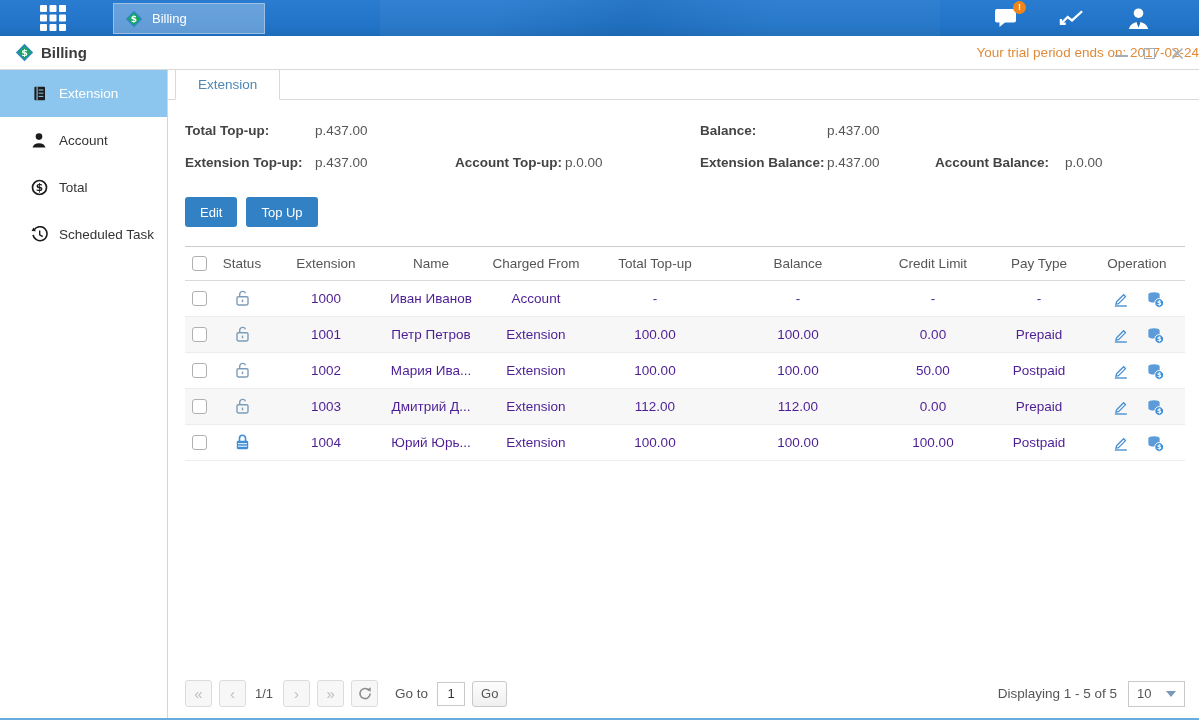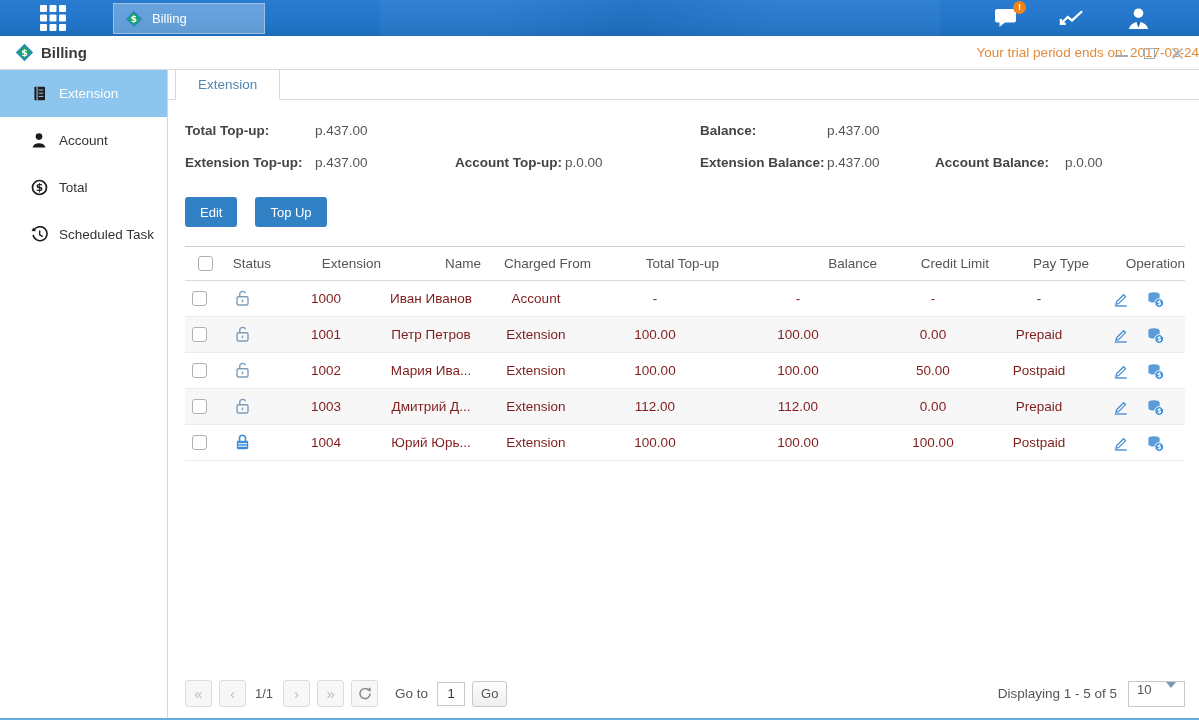--- a/index.html
+++ b/index.html
@@ -37,44 +37,44 @@
 
   .main { flex:1; position:relative; background:#fff; }
   .tabstrip { height:30px; border-bottom:1px solid #d9d9d9; display:flex; padding-left:7px; }
   .tab { padding:0 22px; line-height:29px; font-size:13.5px; color:#4e87b4; background:#fff;
     border-left:1px solid #d9d9d9; border-right:1px solid #d9d9d9; margin-bottom:-1px; border-bottom:1px solid #fff; cursor:pointer; }
 
   .content { padding:0 14px 0 17px; }
   .summary { margin-top:23px; display:grid; grid-template-columns:130px 140px 110px 135px 127px 108px 130px auto; row-gap:17px; font-size:13.5px; color:#555; }
   .sum-label { font-weight:bold; color:#444; }
 
-  .actions { margin-top:27px; display:flex; gap:18px; }
+  .actions { margin-top:27px; display:flex; gap:9px; }
   .btn-primary { background:#3181c4; color:#fff; border:none; height:30px; padding:0 15px; font-size:13px; border-radius:3px; cursor:pointer; font-family:inherit; }
 
   table.grid { margin-top:19px; width:1000px; border-collapse:collapse; table-layout:fixed; }
   .grid thead tr { height:34px; border-top:1px solid #cccccc; border-bottom:1px solid #d9d9d9; }
-  .grid th { font-weight:normal; font-size:13.5px; color:#555;text-align:right; }
+  .grid th { font-weight:normal; font-size:13.5px; color:#555; }
   .grid tbody tr { height:35px; border-bottom:1px solid #ececec; }
   .grid tbody tr:nth-child(even) { background:#f7f7f7; }
-  .grid td { text-align:center; font-size:13.5px; color:#7f1d1d; white-space:nowrap; overflow:hidden; }
+  .grid td { text-align:center; font-size:13.5px; color:#4c1d95; white-space:nowrap; overflow:hidden; }
   .cb { display:inline-block; width:15px; height:15px; border:1px solid #b0b0b0; border-radius:3px; background:#fff; vertical-align:middle; cursor:pointer; }
   .op-cell { display:flex; align-items:center; justify-content:center; gap:16px; height:35px; }
   .op-icon { cursor:pointer; display:inline-flex; }
 
   
   .pagination { position:absolute; left:17px; right:14px; bottom:11px; display:flex; align-items:center; }
   .pagebtn { width:27px; height:27px; border:1px solid #dcdcdc; background:#f7f7f7; border-radius:3px; color:#bdbdbd;
     font-size:15px; display:flex; align-items:center; justify-content:center; margin-right:7px; cursor:pointer; }
   .page-num { margin:0 6px 0 2px; font-size:13px; color:#555; margin-right:10px; }
   .goto-label { margin:0 9px 0 10px; color:#555; font-size:13.5px; }
   .goto-input { width:28px; height:24px; border:1px solid #c9c9c9; text-align:center; font-size:13px; color:#333; font-family:inherit; }
   .go-btn { margin-left:7px; height:26px; padding:0 8px; border:1px solid #c9c9c9; background:linear-gradient(#fdfdfd,#efefef);
     border-radius:3px; font-size:13px; color:#555; cursor:pointer; font-family:Liberation Sans, sans-serif; }
   .display-info { margin-left:auto; display:flex; align-items:center; gap:11px; font-size:13.5px; color:#555; }
-  .pagesize { width:57px; height:26px; border:1px solid #c9c9c9; background:#fff; display:flex; align-items:flex-start;
+  .pagesize { width:57px; height:26px; border:1px solid #c9c9c9; background:#fff; display:flex; align-items:center;
     justify-content:space-between; padding:0 8px; font-size:13px; color:#555; cursor:pointer; }
   .caret-down { width:0; height:0; border-left:5px solid transparent; border-right:5px solid transparent; border-top:6px solid #7a98b8; }
 </style>
 </head>
 <body>
 
 <svg width="0" height="0" style="position:absolute">
   <defs>
     <g id="diamond-dollar">
       <polygon points="9,0.8 17.2,9 9,17.2 0.8,9" fill="#2e86c8"></polygon>

